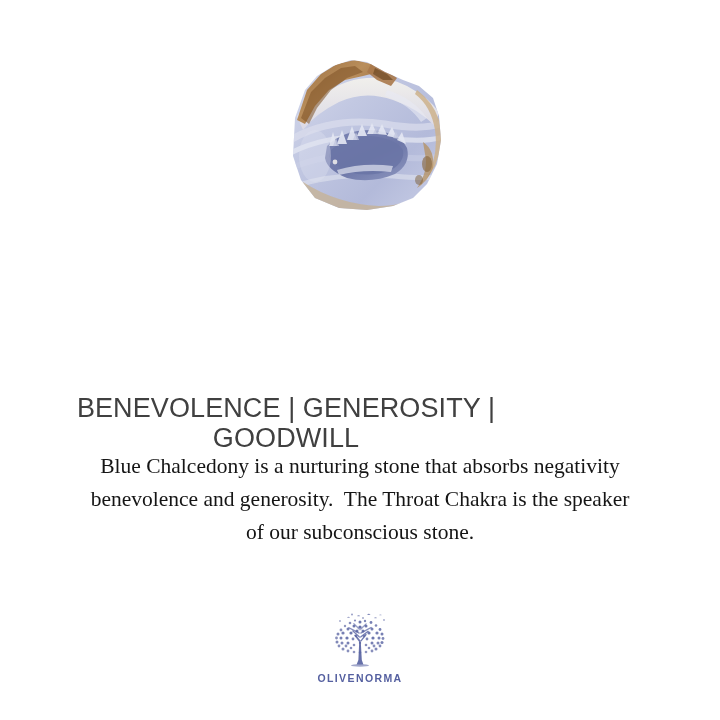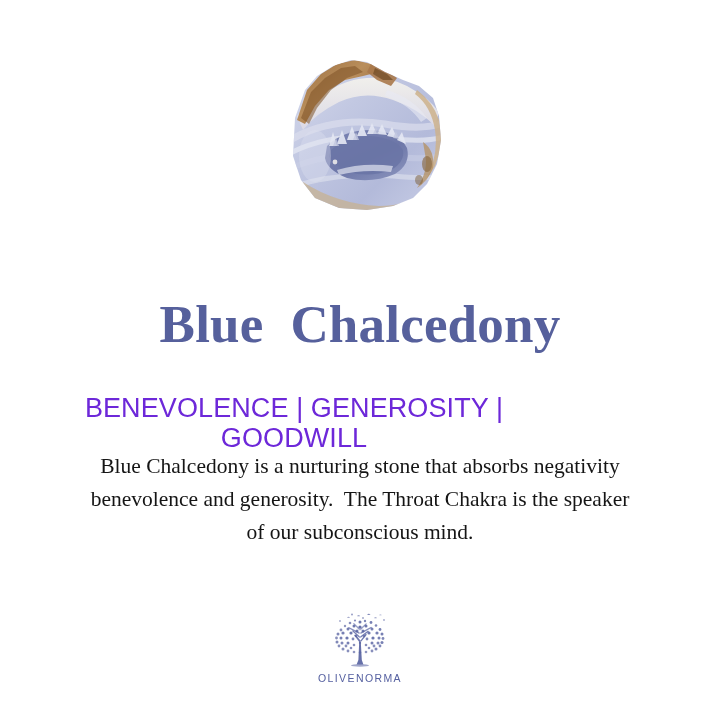--- a/index.html
+++ b/index.html
@@ -50,29 +50,29 @@
     font-weight: 700;
     letter-spacing: 0.2px;
     color: #56609c;
     line-height: 1.08;
     white-space: pre;
   }
 
   
   .subtitle {
     position: absolute;
-    left: 8px;
+    left: 0;
     top: 394px;
     width: 572px;
     text-align: center;
     font-family: "Liberation Sans", sans-serif;
     font-size: 27px;
     font-weight: 400;
     letter-spacing: 0.1px;
-    color: #6d28d9;
+    color: #404040;
     line-height: 1.1;
   }
 
   
   .body-copy {
     position: absolute;
     left: 18px;
     top: 450px;
     width: 684px;
     text-align: center;
@@ -99,21 +99,21 @@
   }
   .logo-tree {
     display: block;
     width: 66px;
     height: 58px;
   }
   .logo-word {
     margin-top: 3px;
     font-family: "Liberation Sans", sans-serif;
     font-size: 10.5px;
-    font-weight: 400;
+    font-weight: 700;
     letter-spacing: 1.4px;
     color: #5560a0;
     line-height: 1;
   }
 </style>
 </head>
 <body>
 
 <div class="page">
 
@@ -204,28 +204,27 @@
 
         <path d="M70,124 Q96,116 126,120 L124,126 Q96,123 72,129 Z" fill="#dfe2f0" opacity="0.7"></path>
         <ellipse cx="68" cy="116" rx="2.4" ry="2.4" fill="#f2f1ee" opacity="0.85"></ellipse>
 
         <path d="M120,44 Q146,52 160,72 L154,76 Q142,58 118,50 Z" fill="#e8eaf4" opacity="0.6"></path>
         <ellipse cx="48" cy="110" rx="16" ry="26" fill="#dfe2f1" opacity="0.35"></ellipse>
       </g>
     </svg>
   </div>
 
-  <div class="title">Blue  Chalcedony</div>
 
   <div class="subtitle">BENEVOLENCE | GENEROSITY | GOODWILL</div>
 
   <div class="body-copy">
     <span class="line">Blue Chalcedony is a nurturing stone that absorbs negativity</span>
     <span class="line">benevolence and generosity.  The Throat Chakra is the speaker</span>
-    <span class="line">of our subconscious mind.</span>
+    <span class="line">of our subconscious stone.</span>
   </div>
 
   <div class="logo">
     <svg class="logo-tree" viewBox="0 0 66 58" xmlns="http://www.w3.org/2000/svg">
       <g fill="#5560a0">
 
         <path d="M32.2,30 L31.4,48 L29.6,52.6 L36.4,52.6 L34.8,48 L33.8,30 Z" opacity="0.9"></path>
         <path d="M33,31 L27,23 L28.6,22.4 L33.4,28.6 Z" opacity="0.85"></path>
         <path d="M33,31 L40,22.5 L38.4,22 L33.6,28.4 Z" opacity="0.85"></path>
         <path d="M32.6,26 L25,19 L26,18.2 L32.9,24.4 Z" opacity="0.8"></path>

